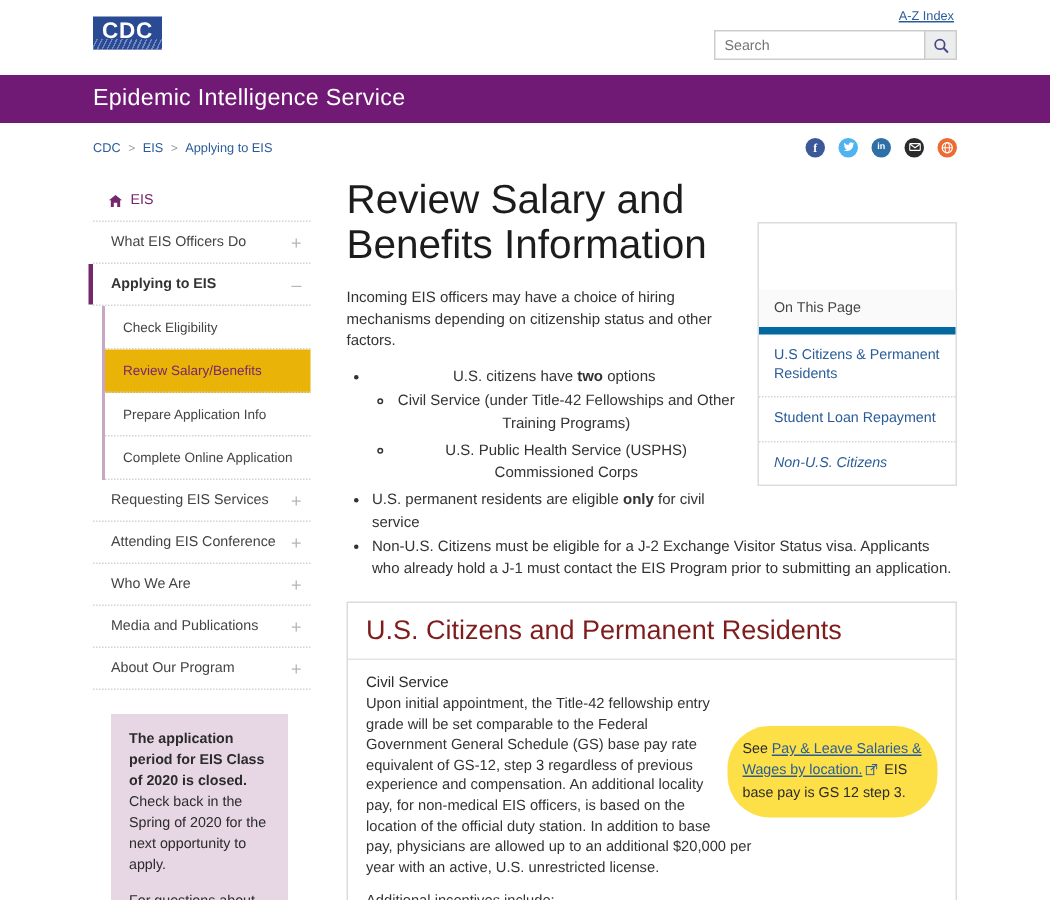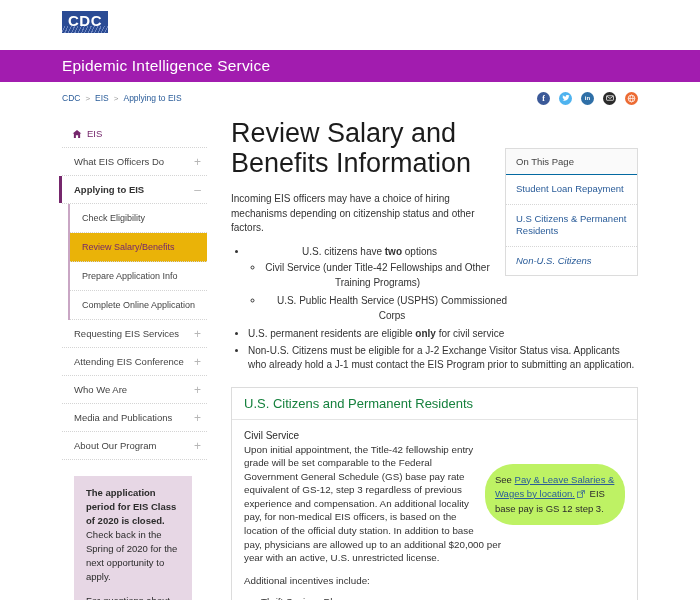--- a/index.html
+++ b/index.html
@@ -68,21 +68,21 @@
     border: 1px solid #ccc;
     background: #eceded;
     cursor: pointer;
     display: flex; align-items: center; justify-content: center;
     padding: 0;
   }
   .search-btn svg { display: block; }
 
   
   .banner {
-    background: #a21caf;
+    background: #701a75;
     height: 32px;
     padding: 0 62px;
     display: flex; align-items: center; text-align: center;
   }
   .banner-title {
     color: #fff; font-size: 15.5px; font-weight: normal; letter-spacing: .2px;
   }
 
   
   .crumbrow {
@@ -178,22 +178,23 @@
   .onthispage {
     float: right;
     width: 133px;
     border: 1px solid #dcdcdc;
     background: #fff;
     margin: 30px 0 10px 14px;
   }
   .otp-head {
     font-size: 9.5px; color: #444;
     padding: 7px 10px;
-    border-bottom: 1px solid #0369a1;
+    border-bottom: 5px solid #0369a1;
     background: #fafafa;
+    margin-top: 44px;
   }
   .otp-link {
     font-size: 9.5px; color: #2a5c99;
     padding: 8px 10px;
     border-bottom: 1px dotted #d6d6d6;
     line-height: 12.5px;
     cursor: pointer;
   }
   .otp-link:last-child { border-bottom: none; font-style: italic; }
 
@@ -203,36 +204,36 @@
   ul.sub-bul > li { margin-bottom: 4px; }
   .narrow { width: 272px; text-align: center; }
 
   
   .card {
     border: 1px solid #dcdcdc;
     margin-top: 14px;
     background: #fff;
   }
   .card-head {
-    font-size: 13px;
-    color: #15803d;
+    font-size: 18px;
+    color: #7f1d1d;
     padding: 8px 12px;
     border-bottom: 1px solid #e4e4e4;
   }
   .card-body { padding: 10px 12px 12px 12px; position: relative; }
   .sub-head {
     font-size: 10px; color: #2b2b2b; font-weight: normal;
     margin: 0 0 2px 0;
   }
   .para { font-size: 9.8px; line-height: 13.6px; color: #333; margin: 0; }
   .para.wrapped { width: 262px; }
   .callout {
     float: right;
     width: 140px;
-    background: #bef264;
+    background: #fde047;
     padding: 9px 10px;
     font-size: 9.5px;
     line-height: 14px;
     color: #2b2b2b;
     margin: 34px 0 6px 10px;
     border-radius: 28px;
   }
   .callout a { color: #2a5c99; text-decoration: underline; }
   .ext-ico { display: inline-block; vertical-align: -1px; margin: 0 2px; }
   .incent { font-size: 9.8px; color: #333; margin: 10px 0 6px 0; clear: none; }
@@ -242,20 +243,32 @@
 </style>
 </head>
 <body>
 
 <div class="page">
 
   <div class="topbar">
     <div class="logo-wrap">
       <div class="cdc-mark">
         <span>CDC</span>
+      </div>
+    </div>
+    <div class="util-right">
+      <a class="az-link" href="#">A-Z Index</a>
+      <div class="search-row">
+        <input class="search-input" type="text" placeholder="Search" style="">
+        <button class="search-btn">
+          <svg width="11" height="11" viewBox="0 0 16 16">
+            <circle cx="6.7" cy="6.7" r="4.6" fill="none" stroke="#4a4a8a" stroke-width="1.7"></circle>
+            <line x1="10.2" y1="10.2" x2="14.5" y2="14.5" stroke="#4a4a8a" stroke-width="1.9"></line>
+          </svg>
+        </button>
       </div>
     </div>
   </div>
 
   <div class="banner">
     <div class="banner-title">Epidemic Intelligence Service</div>
   </div>
 
   <div class="crumbrow">
     <div class="crumbs">
@@ -357,22 +370,22 @@
         <p>
           <span>For questions about the EIS program, please contact us directly at </span>
         </p>
       </div>
     </div>
 
     <div class="content">
 
       <div class="onthispage">
         <div class="otp-head">On This Page</div>
+        <div class="otp-link">U.S Citizens &amp; Permanent Residents</div>
         <div class="otp-link">Student Loan Repayment</div>
-        <div class="otp-link">U.S Citizens &amp; Permanent Residents</div>
         <div class="otp-link">Non-U.S. Citizens</div>
       </div>
 
       <h1 class="page-title">Review Salary and Benefits Information</h1>
 
       <p class="intro">Incoming EIS officers may have a choice of hiring mechanisms depending on citizenship status and other factors.</p>
 
       <ul class="bul">
         <li class="narrow">
           <span>U.S. citizens have </span><b>two</b><span> options</span>

